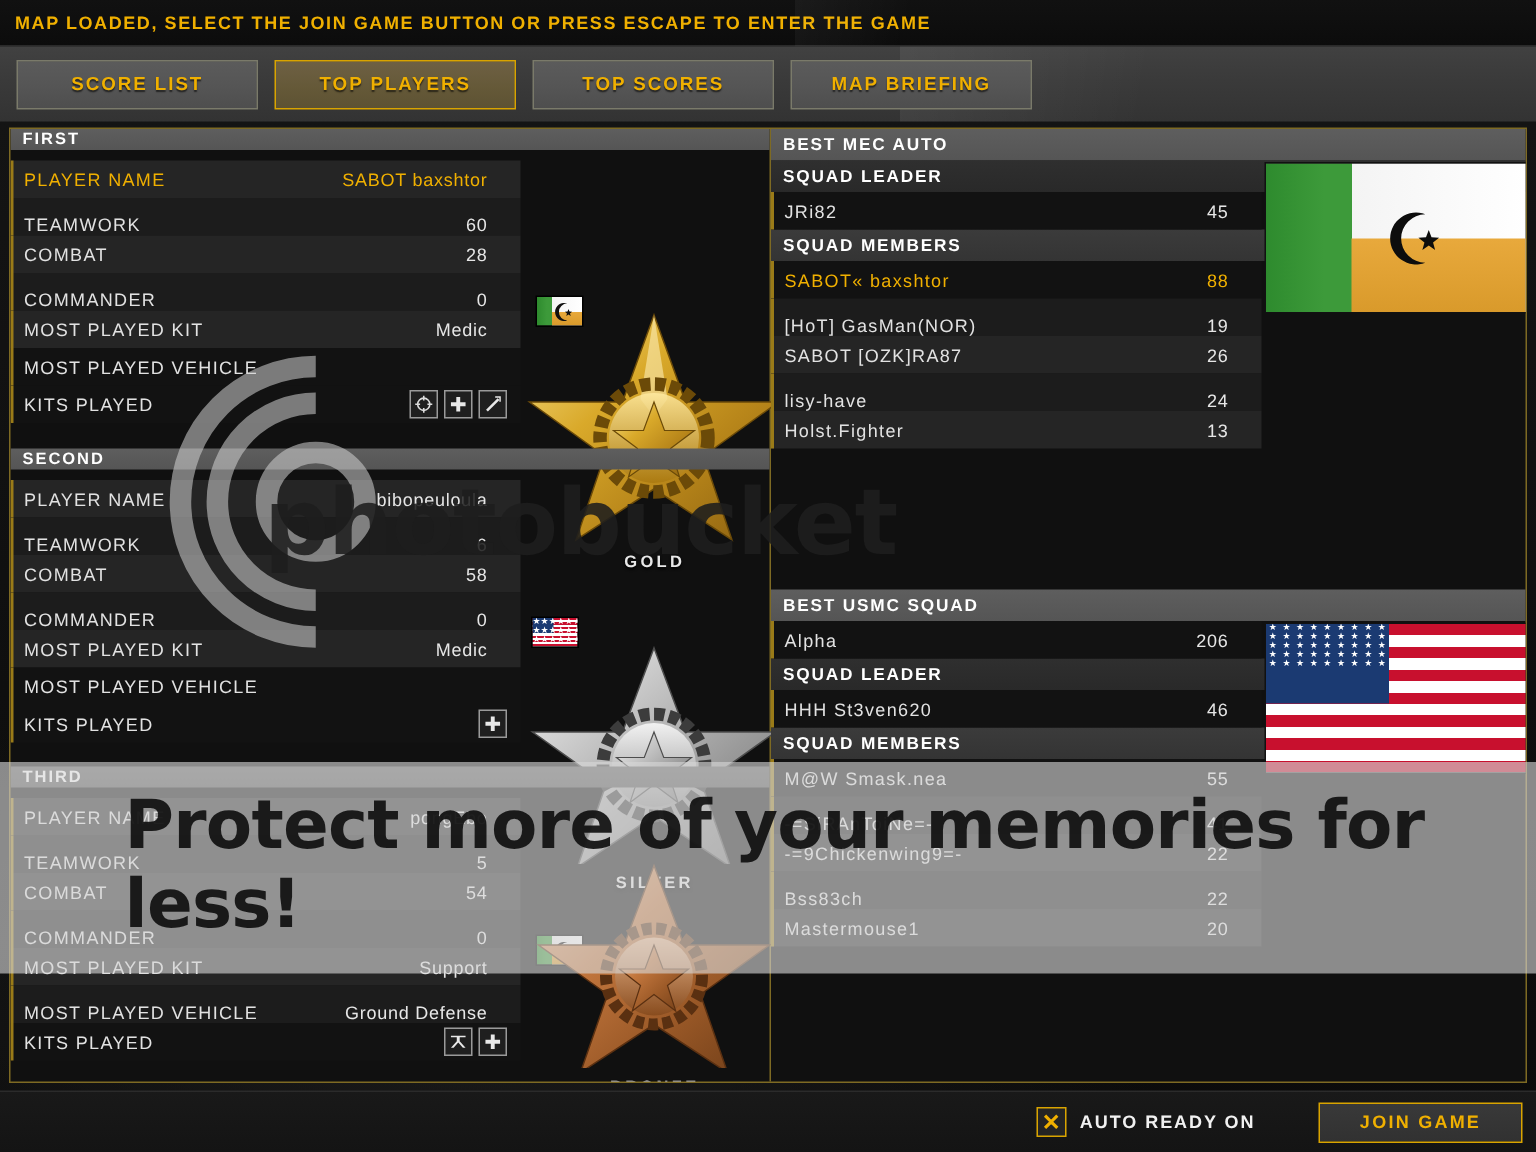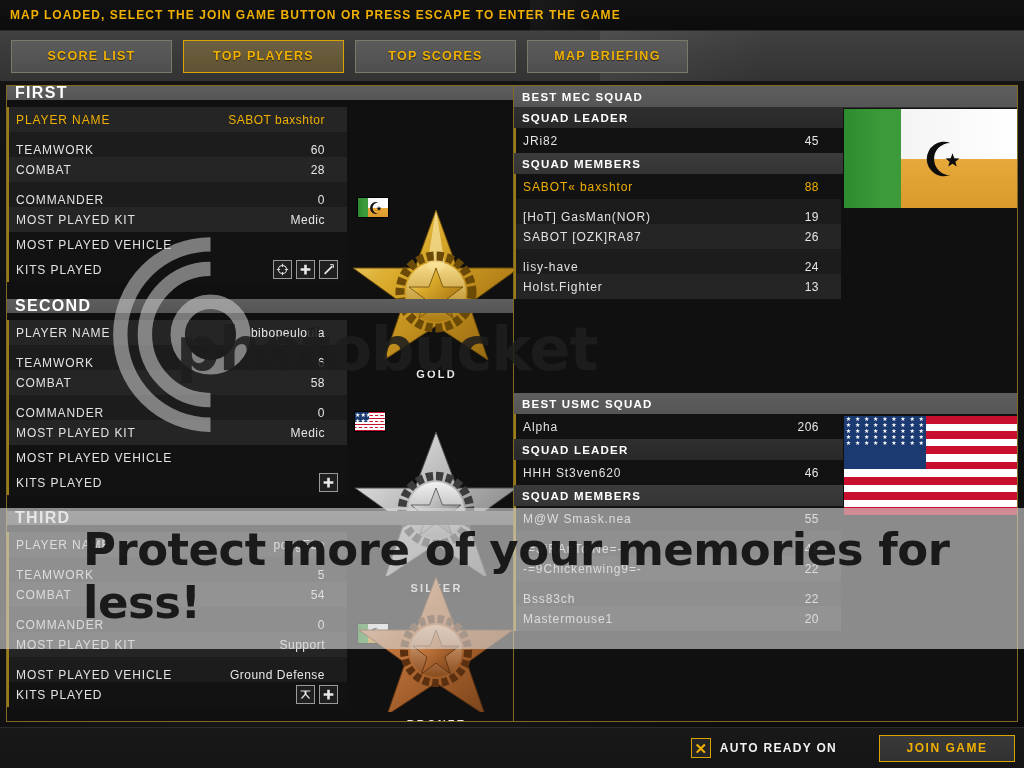--- a/index.html
+++ b/index.html
@@ -97,21 +97,21 @@
 
   
   .left { position: absolute; left: 0; top: 0; width: 506px; height: 637px; }
   .block { position: absolute; left: 0; width: 340px; }
 
   
   .band {
     position: absolute; left: 0; width: 506px; height: 14px;
     background: linear-gradient(180deg,#5e5e5e 0%, #555 100%);
     display: flex; align-items: center;
-    color: #fff; font-size: 16px; font-weight: bold; letter-spacing: 1.3px;
+    color: #fff; font-size: 11px; font-weight: bold; letter-spacing: 1.3px;
     padding-left: 8px;
   }
 
   
   .kits { margin-left: auto; display: flex; gap: 4px; padding-right: 9px; }
   .kit {
     width: 19px; height: 19px; border: 1px solid #9a9a9a;
     background: rgba(255,255,255,0.06);
     display: flex; align-items: center; justify-content: center;
     color: #e8e8e8;
@@ -485,21 +485,21 @@
           <circle cx="87" cy="79" r="26" fill="url(#bg2)" opacity="0.85"></circle>
           <path d="M87 58 L93 74 L110 74 L96 85 L101.5 102 L87 91 L72.5 102 L78 85 L64 74 L81 74 Z" fill="url(#bg)" stroke="#5a3011" stroke-width="0.8"></path>
         </svg>
         <div class="medal-label">BRONZE</div>
       </div>
     </div>
 
     <div class="right">
 
       <div class="rsec" style="top:0px">
-        <div class="sec-head">BEST MEC SQUAD</div>
+        <div class="sec-head">BEST MEC AUTO</div>
         <div class="flag-lg" style="top:22px">
           <div class="mec-flag">
             <div class="bottomhalf"></div>
             <svg class="mec-crescent" viewBox="0 0 40 40">
               <path d="M28 6a15 15 0 1 0 0 28 12 12 0 1 1 0-28z" fill="#0d0d0d"></path>
               <path d="M30 15l1.6 4.3 4.4.2-3.5 2.8 1.2 4.3-3.7-2.5-3.7 2.5 1.2-4.3-3.5-2.8 4.4-.2z" fill="#0d0d0d"></path>
             </svg>
           </div>
         </div>
         <div class="sec-head" style="background:linear-gradient(180deg,#2f2f2f,#292929)">SQUAD LEADER</div>

